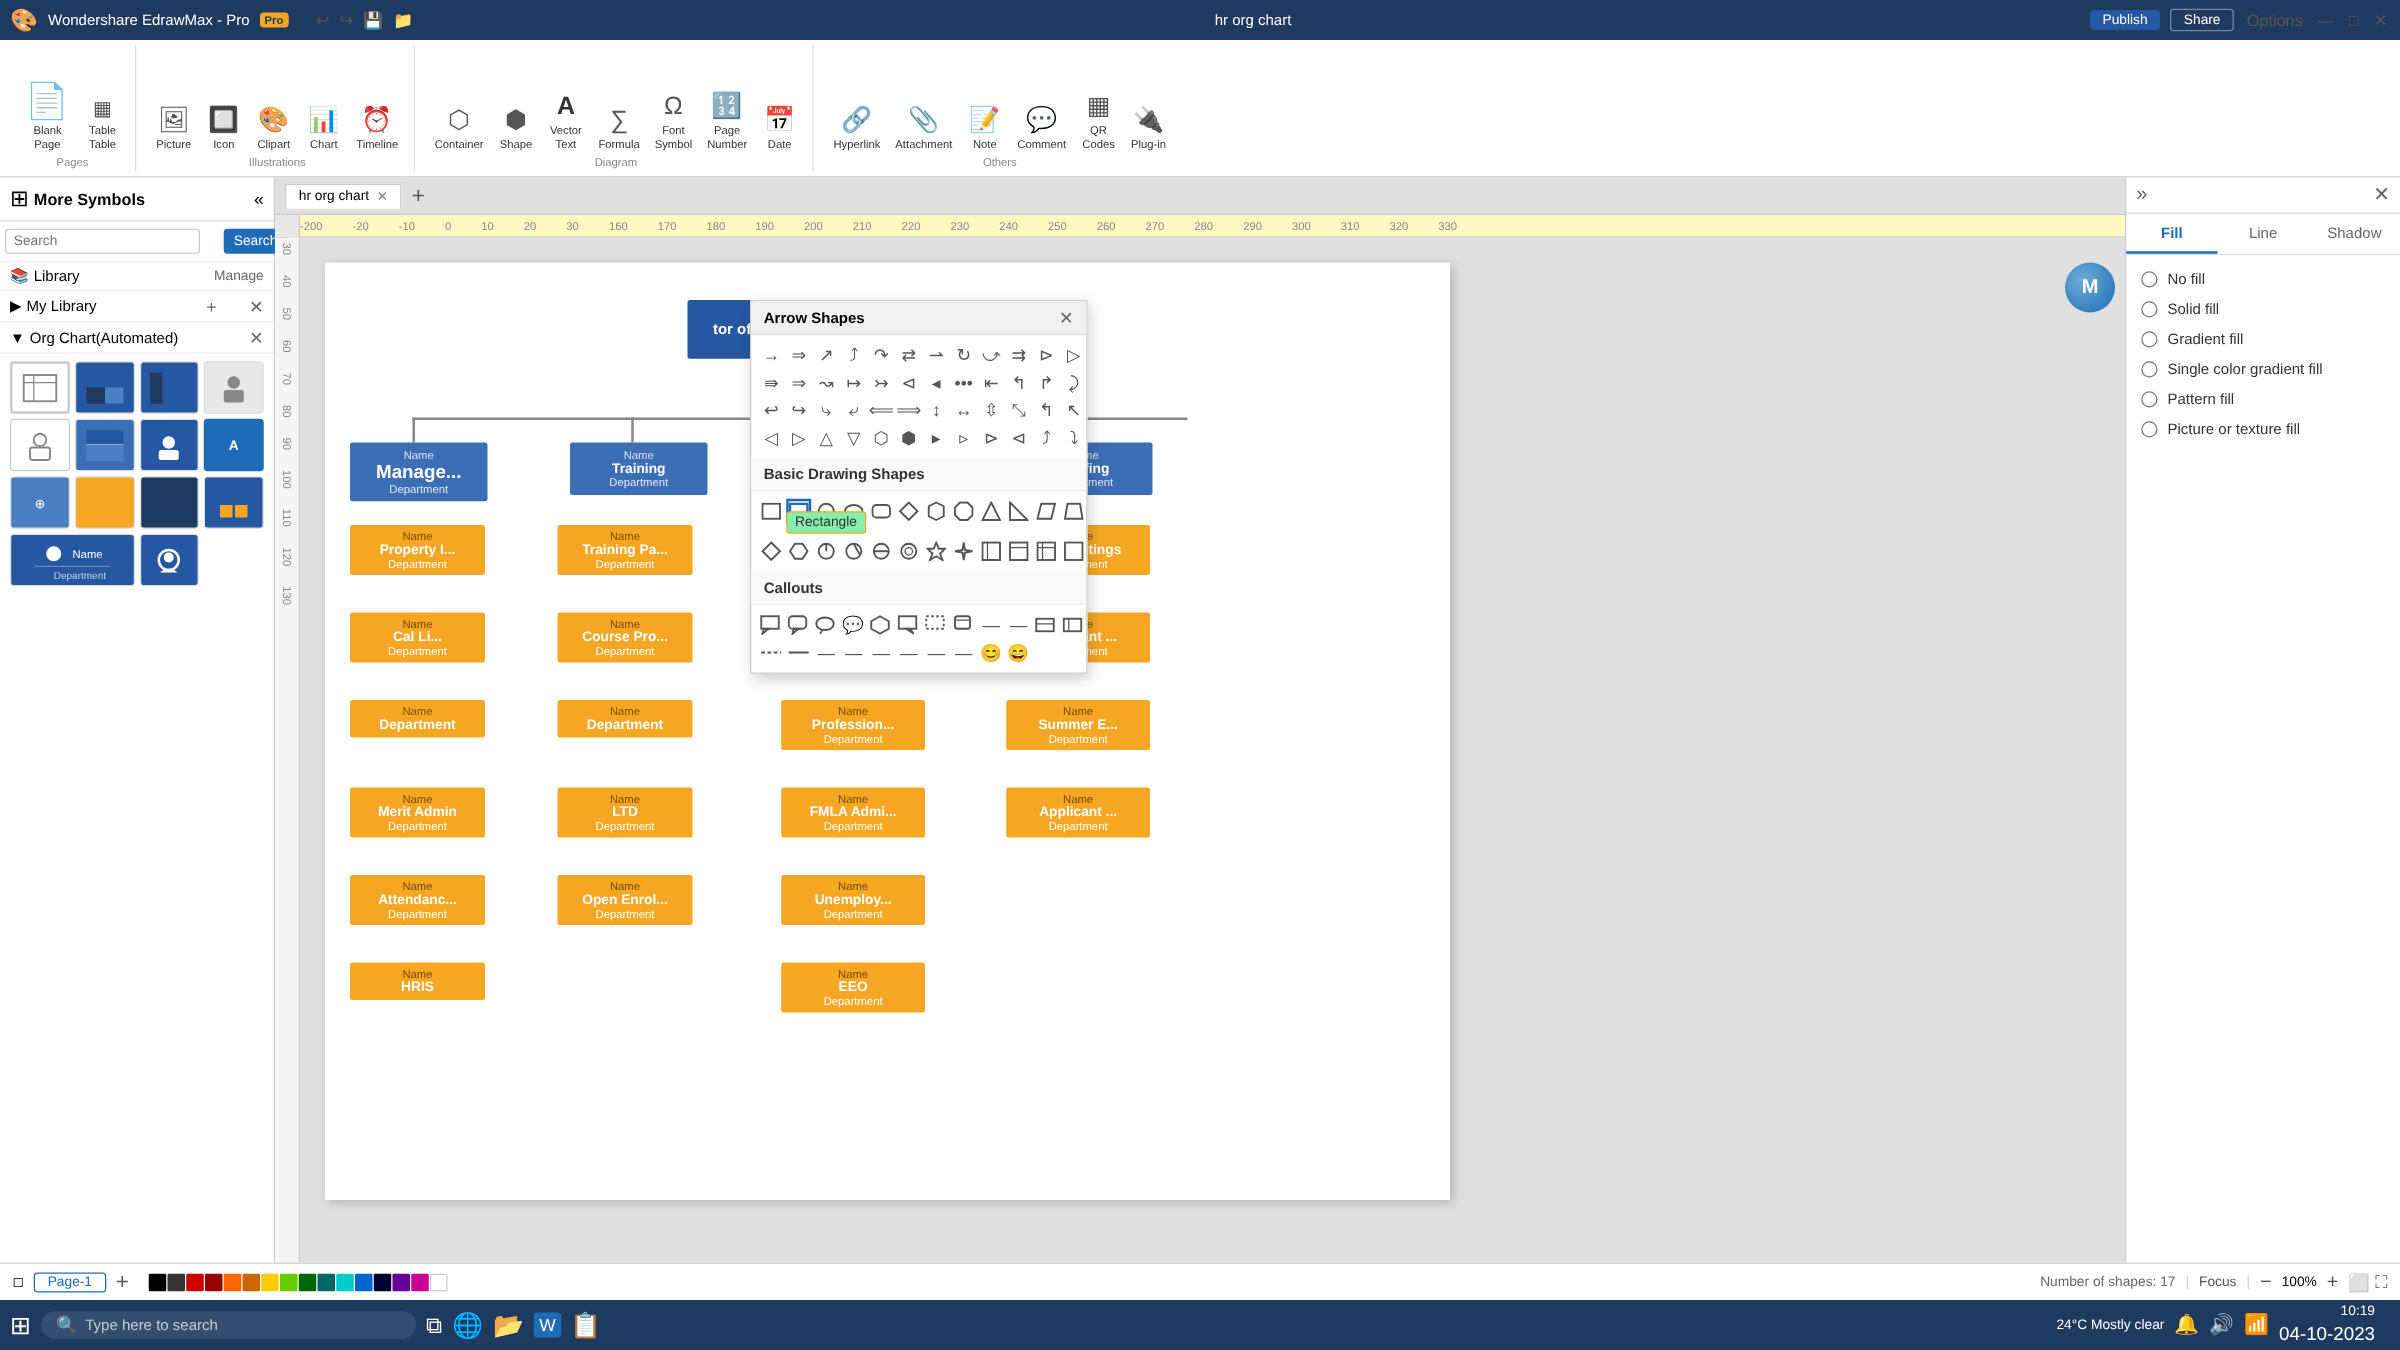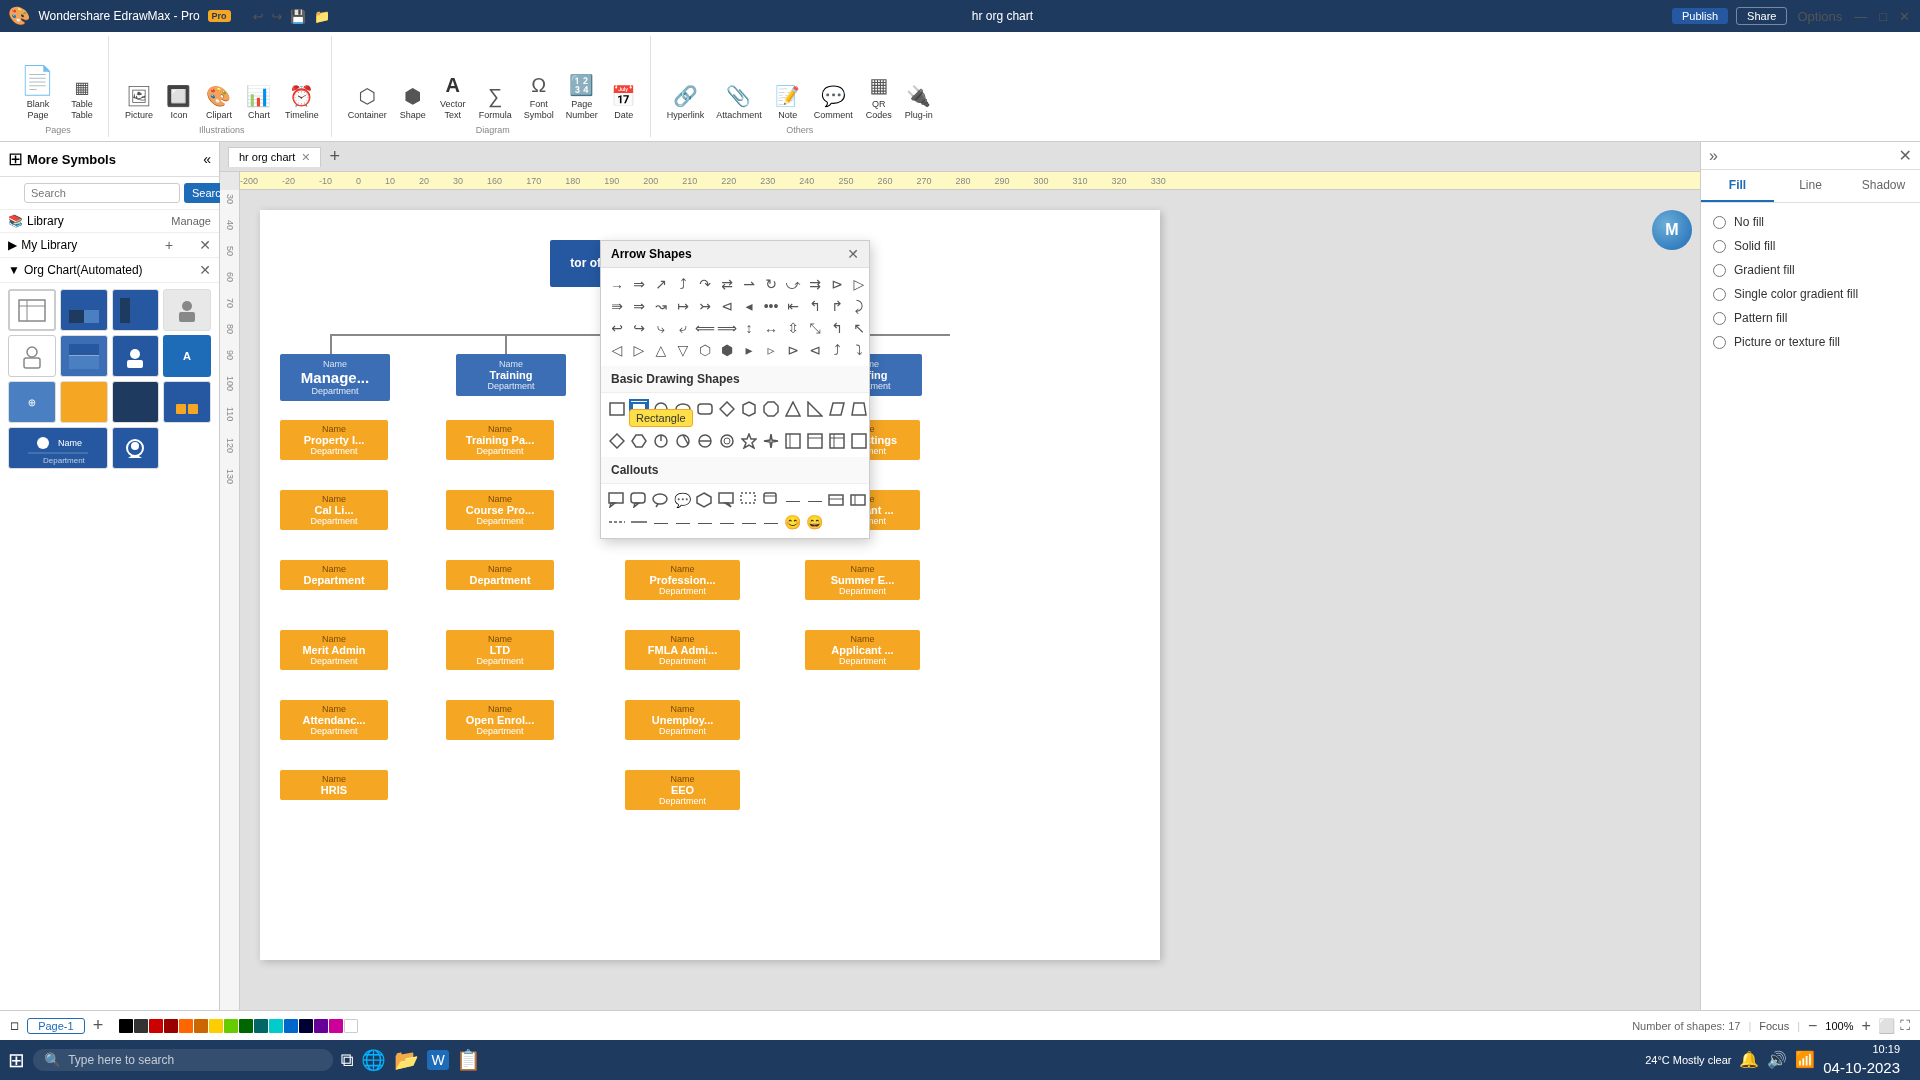--- a/index.html
+++ b/index.html
@@ -117,22 +117,22 @@
     #left-sidebar-header {
       display: flex;
       align-items: center;
       padding: 6px 8px;
       border-bottom: 1px solid #ddd;
       gap: 4px;
     }
     #left-sidebar-header .title { font-size: 13px; font-weight: 600; flex: 1; }
     #search-row {
       display: flex;
-      padding: 6px 24px;
-      gap: 4px;
+      padding: 6px 4px;
+      gap: 19px;
       border-bottom: 1px solid #eee;
     }
     #search-input {
       flex: 1;
       border: 1px solid #ccc;
       border-radius: 3px;
       padding: 3px 6px;
       font-size: 11px;
     }
     #search-btn {
@@ -386,21 +386,21 @@
       outline: none;
       width: 200px;
     }
     .taskbar-search input::placeholder { color: rgba(255,255,255,0.7); }
     .taskbar-right { margin-left: auto; display: flex; align-items: center; gap: 8px; color: white; font-size: 11px; }
     .sys-icon { font-size: 16px; cursor: pointer; }
 
     
     .tooltip-box {
       position: absolute;
-      background: #fde047;
+      background: #86efac;
       border: 1px solid #f5a623;
       border-radius: 3px;
       padding: 2px 6px;
       font-size: 11px;
       color: #333;
       pointer-events: none;
     }
 
     
     .canvas-avatar {

